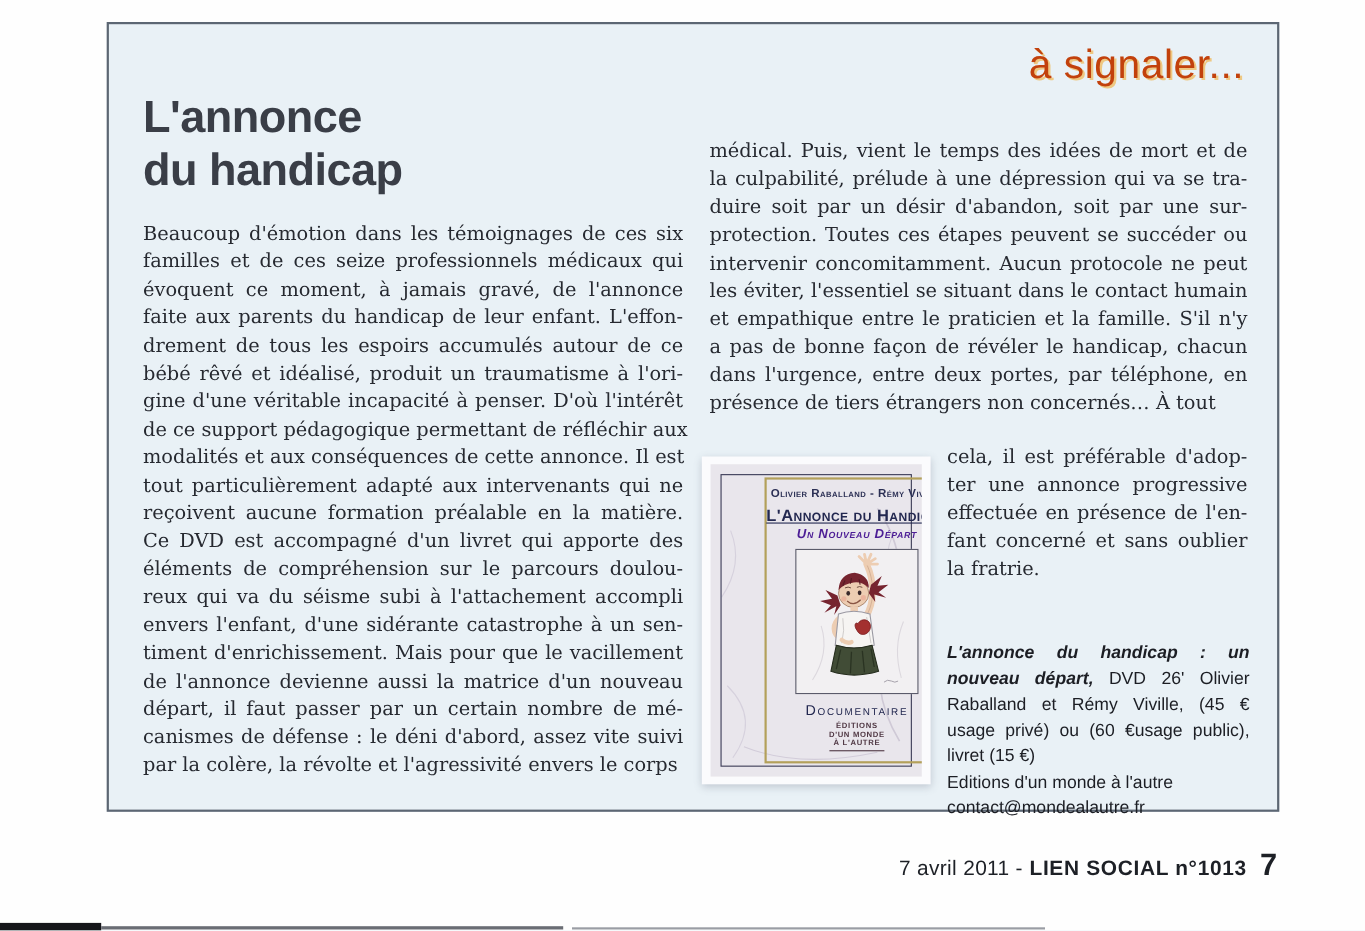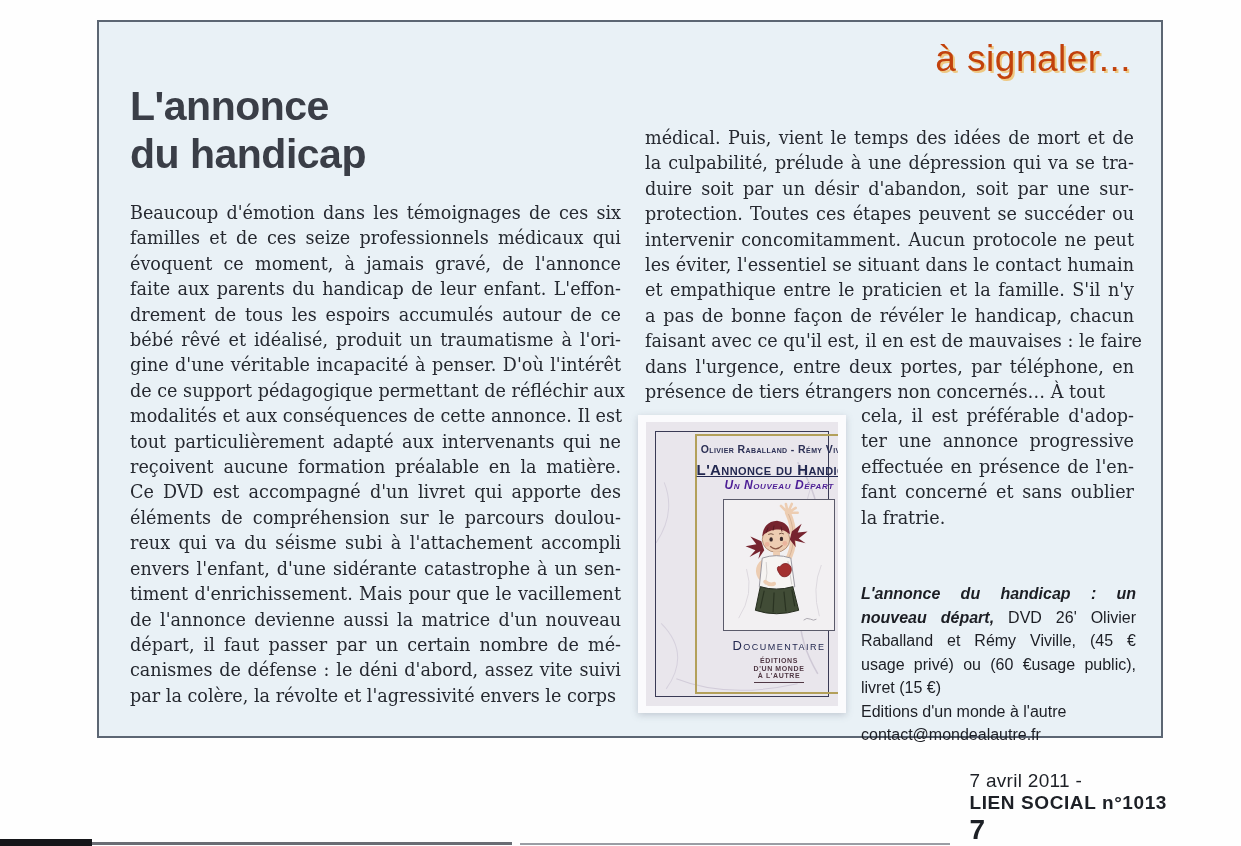--- a/index.html
+++ b/index.html
@@ -147,21 +147,20 @@
   .caption .flow { text-align: justify; }
   .cap-lead { font-weight: bold; font-style: italic; }
 
   
   .footer {
     position: absolute;
     top: 770px; right: 80px;
     display: flex;
     align-items: baseline;
     color: #1d2026;
-    flex-direction: column;
   }
   .footer-date { font-size: 19px; letter-spacing: 0.3px; }
   .footer-journal { font-size: 19px; font-weight: bold; letter-spacing: 0.6px; margin-left: 6px; }
   .footer-page { font-size: 28px; font-weight: bold; margin-left: 12px; }
 
   
   .scan-band-1 { position: absolute; left: 0;  bottom: 0; width: 92px;  height: 7px; background: #15161a; }
   .scan-band-2 { position: absolute; left: 92px; bottom: 1px; width: 420px; height: 3px; background: #6a6d74; }
   .scan-band-3 { position: absolute; left: 520px; bottom: 1px; width: 430px; height: 2px; background: #9a9da4; }
 </style>
@@ -202,21 +201,20 @@
 
 <div class="jcol col-right">
     <div class="tline">médical. Puis, vient le temps des idées de mort et de</div>
     <div class="tline">la culpabilité, prélude à une dépression qui va se tra-</div>
     <div class="tline">duire soit par un désir d'abandon, soit par une sur-</div>
     <div class="tline">protection. Toutes ces étapes peuvent se succéder ou</div>
     <div class="tline">intervenir concomitamment. Aucun protocole ne peut</div>
     <div class="tline">les éviter, l'essentiel se situant dans le contact humain</div>
     <div class="tline">et empathique entre le praticien et la famille. S'il n'y</div>
     <div class="tline">a pas de bonne façon de révéler le handicap, chacun</div>
-    <div class="tline">faisant avec ce qu'il est, il en est de mauvaises : le faire</div>
     <div class="tline">dans l'urgence, entre deux portes, par téléphone, en</div>
     <div class="tline">présence de tiers étrangers non concernés… À tout</div>
   </div>
 
 <div class="jcol col-narrow">
     <div class="tline">cela, il est préférable d'adop-</div>
     <div class="tline">ter une annonce progressive</div>
     <div class="tline">effectuée en présence de l'en-</div>
     <div class="tline">fant concerné et sans oublier</div>
     <div class="tline">la fratrie.</div>

